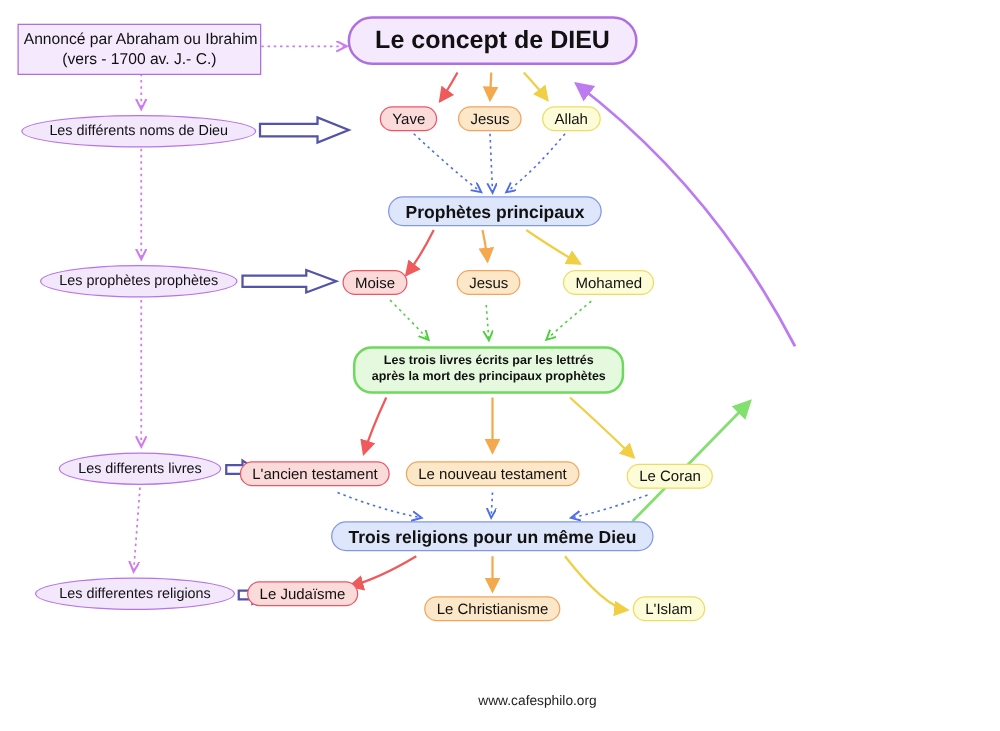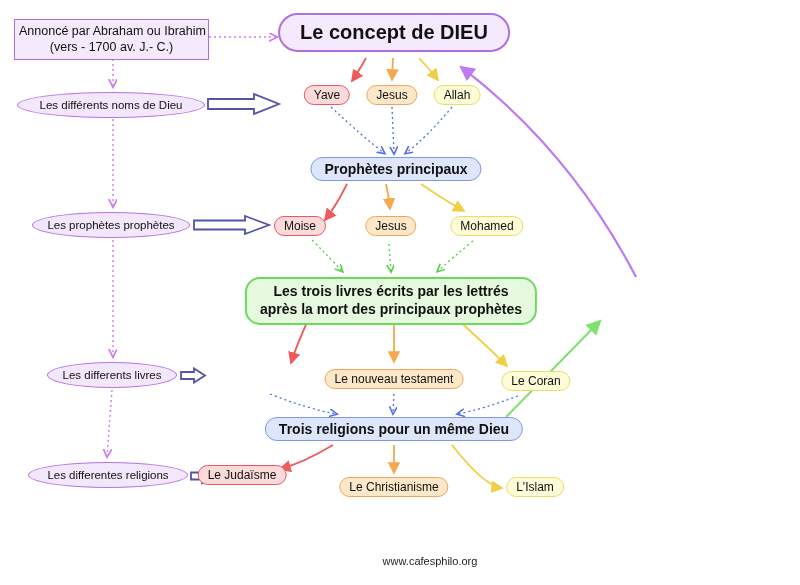--- a/index.html
+++ b/index.html
@@ -6,21 +6,21 @@
   body { font-family:"Liberation Sans", sans-serif; }
   #canvas { position:relative; width:800px; height:585px; background:#ffffff; overflow:hidden;text-decoration:underline; }
   #wires { position:absolute; left:0; top:0; z-index:0; }
   .node { position:absolute; z-index:2; white-space:nowrap; color:#111; text-align:center; box-sizing:border-box; }
   .cx { transform:translateX(-50%); }
   .pill { border-radius:11px; font-size:12px; padding:2px 9px; }
   .red    { border:1.5px solid #ee5566; background:#fbdada; }
   .orange { border:1.5px solid #f2a45c; background:#fce8c8; }
   .yellow { border:1.5px solid #eedc62; background:#fdfcd8; }
   .blue-box  { border:1.5px solid #8296e8; background:#dde6fa; font-weight:bold; font-size:14px; border-radius:14px; padding:3px 13px; }
-  .green-box { border:2px solid #6ed95c; background:#e4f9de; font-weight:bold; font-size:14px; border-radius:15px; padding:4px 13px; line-height:1.28; }
+  .green-box { border:2px solid #6ed95c; background:#e4f9de; font-weight:bold; font-size:10px; border-radius:15px; padding:4px 13px; line-height:1.28; }
   .title-pill { border:2px solid #b06fe0; background:#f5eafd; font-weight:bold; font-size:20px; border-radius:24px; padding:6px 20px; }
   .annot { border:1.5px solid #b06fe0; background:#f5eafd; font-size:12.5px; line-height:1.3; padding:3px 4px; }
   .ellipse { border:1.5px solid #b873e8; background:#f3e7fc; border-radius:50%; font-size:11.5px;
              display:flex; align-items:center; justify-content:center; }
   .footer { font-size:11px; color:#222;padding-left:40px; }
 </style>
 </head>
 <body>
 
 <div id="canvas">
@@ -135,20 +135,21 @@
 
   <div class="node cx pill red" style="left:300px; top:216px;">Moise</div>
   <div class="node cx pill orange" style="left:391px; top:216px;">Jesus</div>
   <div class="node cx pill yellow" style="left:487px; top:216px;">Mohamed</div>
 
   <div class="node cx green-box" style="left:391px; top:277px;">
     <div>Les trois livres écrits par les lettrés</div>
     <div>après la mort des principaux prophètes</div>
   </div>
 
+  <div class="node cx pill red" style="left:252px; top:369px;">L'ancien testament</div>
   <div class="node cx pill orange" style="left:394px; top:369px;">Le nouveau testament</div>
   <div class="node cx pill yellow" style="left:536px; top:371px;">Le Coran</div>
 
   <div class="node cx blue-box" style="left:394px; top:417px;">Trois religions pour un même Dieu</div>
 
   <div class="node cx pill red" style="left:242px; top:465px;">Le Judaïsme</div>
   <div class="node cx pill orange" style="left:394px; top:477px;">Le Christianisme</div>
   <div class="node cx pill yellow" style="left:535px; top:477px;">L'Islam</div>
 
 

